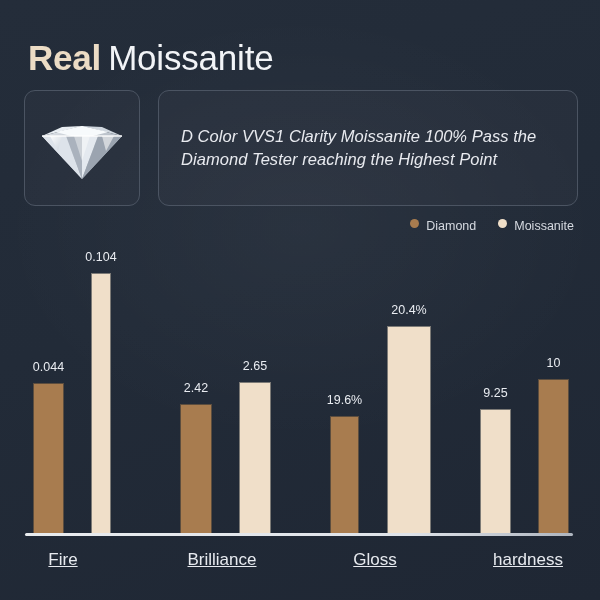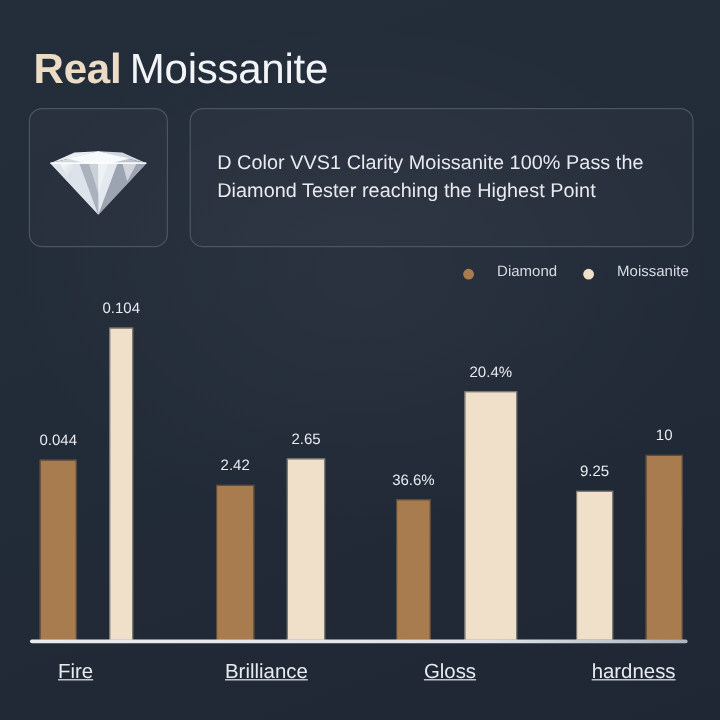--- a/index.html
+++ b/index.html
@@ -32,29 +32,29 @@
     background:rgba(255,255,255,0.022);
     box-sizing:border-box;
   }
   #gem-card{left:24px;top:90px;width:116px;height:116px;
     display:flex;align-items:center;justify-content:center;overflow:hidden;}
   #gem-img{width:92px;height:70px;display:block;}
 
   #blurb-card{left:158px;top:90px;width:420px;height:116px;
     display:flex;align-items:center;padding:0 22px;}
   #blurb-text{
-    color:#e8eaef;font-size:16.5px;line-height:1.42;letter-spacing:0.05px;
+    color:#e8eaef;font-size:16.5px;line-height:1.42;letter-spacing:0.05px;font-style:italic;
   }
 
   
   #legend{
     position:absolute;right:26px;top:219px;
     display:flex;align-items:center;gap:22px;
   }
-  .legend-item{display:flex;align-items:flex-end;gap:19px;}
+  .legend-item{display:flex;align-items:flex-start;gap:7px;}
   .legend-dot{width:9px;height:9px;border-radius:50%;display:block;}
   .legend-label{color:#d6dae1;font-size:12.5px;}
 
   
   #chart{position:absolute;left:0;top:232px;width:600px;height:368px;}
   #plot{position:absolute;left:0;top:0;width:600px;height:302px;}
   .bar-wrap{position:absolute;bottom:0;}
   .bar{
     position:absolute;bottom:0;left:0;width:100%;
     border:1px solid rgba(30,38,50,0.55);
@@ -147,21 +147,21 @@
         <div class="bar-wrap" style="left: 180px; width: 32px; height: 301px;">
           <div class="bar" style="height: 130px; background: rgb(168, 124, 79);"></div>
           <div class="bar-value" style="bottom: 139px;">2.42</div>
         </div>
         <div class="bar-wrap" style="left: 239px; width: 32px; height: 301px;">
           <div class="bar" style="height: 152px; background: rgb(240, 223, 201);"></div>
           <div class="bar-value" style="bottom: 161px;">2.65</div>
         </div>
         <div class="bar-wrap" style="left: 330px; width: 29px; height: 301px;">
           <div class="bar" style="height: 118px; background: rgb(168, 124, 79);"></div>
-          <div class="bar-value" style="bottom: 127px;">36.6%</div>
+          <div class="bar-value" style="bottom: 127px;">19.6%</div>
         </div>
         <div class="bar-wrap" style="left: 387px; width: 44px; height: 301px;">
           <div class="bar" style="height: 208px; background: rgb(240, 223, 201);"></div>
           <div class="bar-value" style="bottom: 217px;">20.4%</div>
         </div>
         <div class="bar-wrap" style="left: 480px; width: 31px; height: 301px;">
           <div class="bar" style="height: 125px; background: rgb(240, 223, 201);"></div>
           <div class="bar-value" style="bottom: 134px; margin-top: 24px;">9.25</div>
         </div>
         <div class="bar-wrap" style="left: 538px; width: 31px; height: 301px;">

